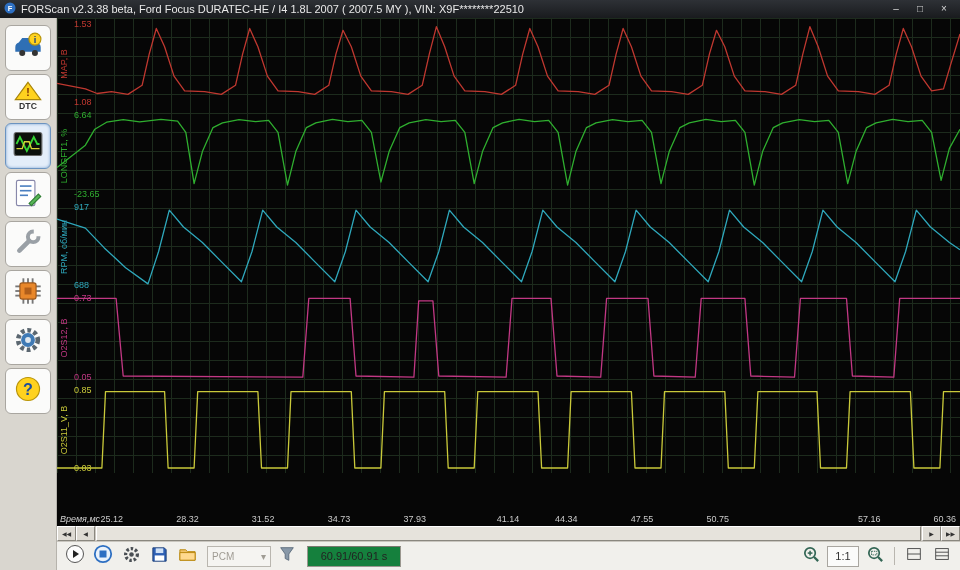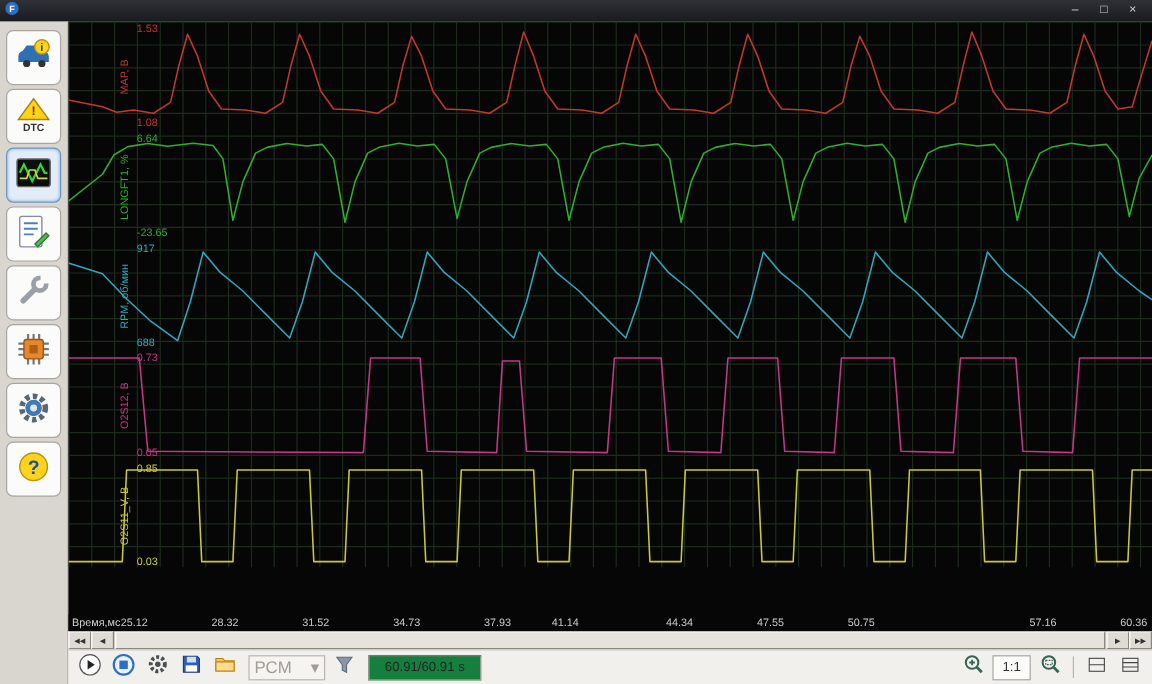--- a/index.html
+++ b/index.html
@@ -15,34 +15,34 @@
   .sbtn{width:44px;height:44px;margin:3px auto;background:#fbfbfa;border:1px solid #a9a6a0;border-radius:6px;display:flex;align-items:center;justify-content:center;}
   .sbtn.active{background:#e3edf9;border:1px solid #6b93c0;box-shadow:inset 0 0 3px #7aa2cf;}
   .main{flex:1;display:flex;flex-direction:column;min-width:0;}
   
   .tabbar{height:22px;background:#d9d6cf;display:flex;align-items:flex-end;padding-left:5px;flex:0 0 22px;}
   .tab{font-size:11px;color:#222;background:#ccc9c1;border:1px solid #97948c;border-bottom:none;border-radius:3px 3px 0 0;padding:3px 10px 3px;margin-right:2px;position:relative;top:1px;}
   .tab.active{background:#f2f1ec;top:0;padding-bottom:4px;z-index:2;}
   
   .plot{flex:1;position:relative;background:#060606;overflow:hidden;}
   #scope{position:absolute;left:0;top:0;}
-  #plot-overlays{position:absolute;inset:0;pointer-events:none;margin-left:40px;}
+  #plot-overlays{position:absolute;inset:0;pointer-events:none;}
   .series-max-label,.series-min-label{position:absolute;font-size:9px;}
   .series-name{position:absolute;left:-27px;width:68px;height:10px;line-height:10px;text-align:center;font-size:9px;transform:translateY(-50%) rotate(-90deg);}
   .xlabels{position:absolute;left:0;right:0;bottom:0;height:14px;background:#060606;}
   .xtick{position:absolute;top:2px;transform:translateX(-50%);font-size:9px;color:#c9c9c9;}
-  .xtitle{position:absolute;left:3px;top:2px;font-size:9px;color:#d2d2d2;}
+  .xtitle{position:absolute;left:3px;top:2px;font-size:9px;color:#d2d2d2;font-style:italic;}
   
   .hscroll{height:15px;background:#cdc9c2;display:flex;align-items:stretch;flex:0 0 15px;}
   .scrbtn{width:17px;background:#dedbd4;border:1px solid;border-color:#fff #8a877f #8a877f #fff;font-size:6px;color:#333;display:flex;align-items:center;justify-content:center;}
   .scrthumb{flex:1;background:#e6e3dc;border:1px solid;border-color:#fff #8a877f #8a877f #fff;margin:0 1px;}
   
   .toolbar{height:28px;background:#f1f0ec;border-top:1px solid #c9c6bf;display:flex;align-items:center;padding:0 6px;gap:4px;flex:0 0 28px;}
   .tbtn{width:24px;height:24px;display:flex;align-items:center;justify-content:center;border-radius:3px;}
-  .combo{width:54px;height:19px;background:#f5f4f1;border:1px solid #b9b6af;color:#a09c94;font-size:14px;display:flex;align-items:center;justify-content:space-between;padding:0 4px;margin-left:4px;}
+  .combo{width:54px;height:19px;background:#f5f4f1;border:1px solid #b9b6af;color:#a09c94;font-size:10px;display:flex;align-items:center;justify-content:space-between;padding:0 4px;margin-left:4px;}
   .timefield{width:92px;height:19px;background:#15803d;border:1px solid #9a978f;border-top-color:#7a776f;font-size:11px;color:#222;display:flex;align-items:center;justify-content:center;margin-left:4px;}
   .scale11{min-width:24px;height:19px;background:#fbfbfa;border:1px solid #a9a6a0;font-size:11px;color:#333;display:flex;align-items:center;justify-content:center;padding:0 3px;}
   .spacer{flex:1;}
   .vdiv{width:1px;height:18px;background:#b9b6af;margin:0 3px;}
   
   .statusbar{height:16px;background:#eceae4;border-top:1px solid #c9c6bf;display:flex;align-items:center;font-size:11px;color:#333;padding:0 6px;gap:7px;flex:0 0 16px;}
   .led{width:9px;height:9px;border:1px solid #1d7a1d;display:inline-block;}
   .sdiv{width:1px;height:11px;background:#c0bdb6;}
 </style>
 </head>
@@ -50,20 +50,21 @@
 
 <div id="window">
 
   <div class="titlebar">
     <span>
       <svg width="12" height="12" viewBox="0 0 12 12">
           <circle cx="6" cy="6" r="5.5" fill="#2d6fc2"></circle>
           <text x="6" y="8.8" font-size="7.5" fill="#fff" text-anchor="middle" font-weight="bold" font-family="Liberation Sans, sans-serif">F</text>
         </svg>
     </span>
+    <span class="title">FORScan v2.3.38 beta, Ford Focus DURATEC-HE / I4 1.8L 2007 ( 2007.5 MY ), VIN: X9F********22510</span>
     <span class="winbtns">
       <span class="wbtn">–</span>
       <span class="wbtn">□</span>
       <span class="wbtn">×</span>
     </span>
   </div>
 
   <div class="body-row">
 
     <div class="sidebar">
@@ -258,21 +259,21 @@
             <div class="series-min-label" style="left: 17px; top: 445px; color: rgb(201, 201, 58);">0.03</div>
             <div class="series-name" style="top: 411.8px; color: rgb(201, 201, 58);">O2S11_V, B</div>
           </div>
         <div class="xlabels" id="xlabels">
           <span class="xtitle">Время,мс</span>
         <span class="xtick" style="left: 54.8419px;">25.12</span>
             <span class="xtick" style="left: 130.486px;">28.32</span>
             <span class="xtick" style="left: 206.13px;">31.52</span>
             <span class="xtick" style="left: 282.01px;">34.73</span>
             <span class="xtick" style="left: 357.654px;">37.93</span>
-            <span class="xtick" style="left: 414px; text-align: center;">41.14</span>
+            <span class="xtick" style="left: 451px; text-align: center;">41.14</span>
             <span class="xtick" style="left: 509.179px;">44.34</span>
             <span class="xtick" style="left: 585.059px;">47.55</span>
             <span class="xtick" style="left: 660.703px;">50.75</span>
             <span class="xtick" style="left: 736.583px; margin-top: 20px;">53.96</span>
             <span class="xtick" style="left: 812.227px;">57.16</span>
             <span class="xtick" style="left: 887.871px;">60.36</span>
           </div>
       </div>
 
       <div class="hscroll">

